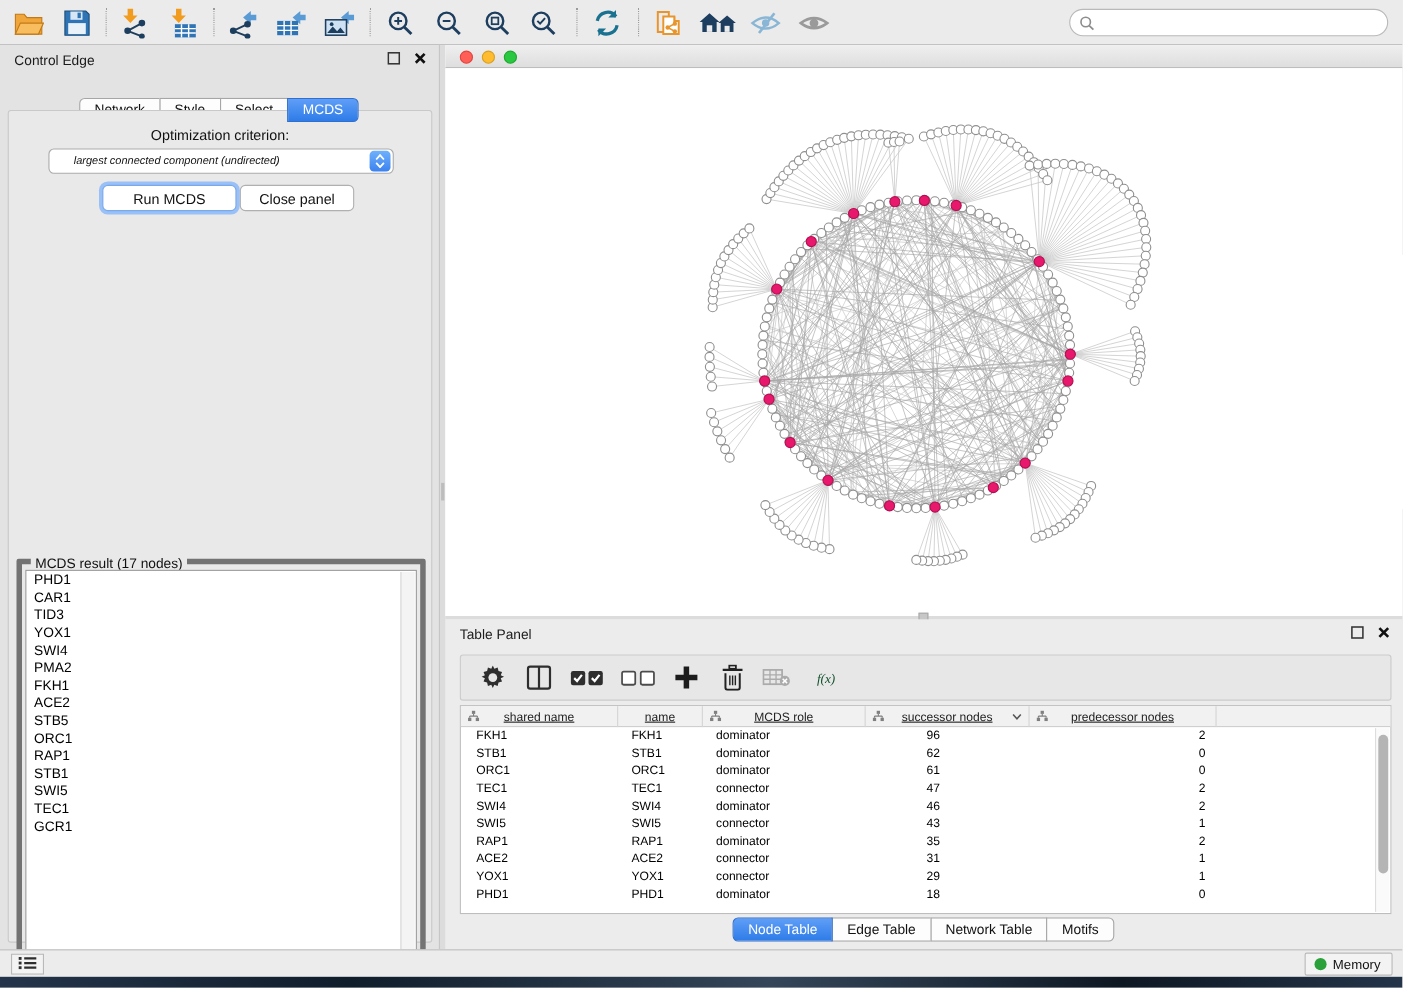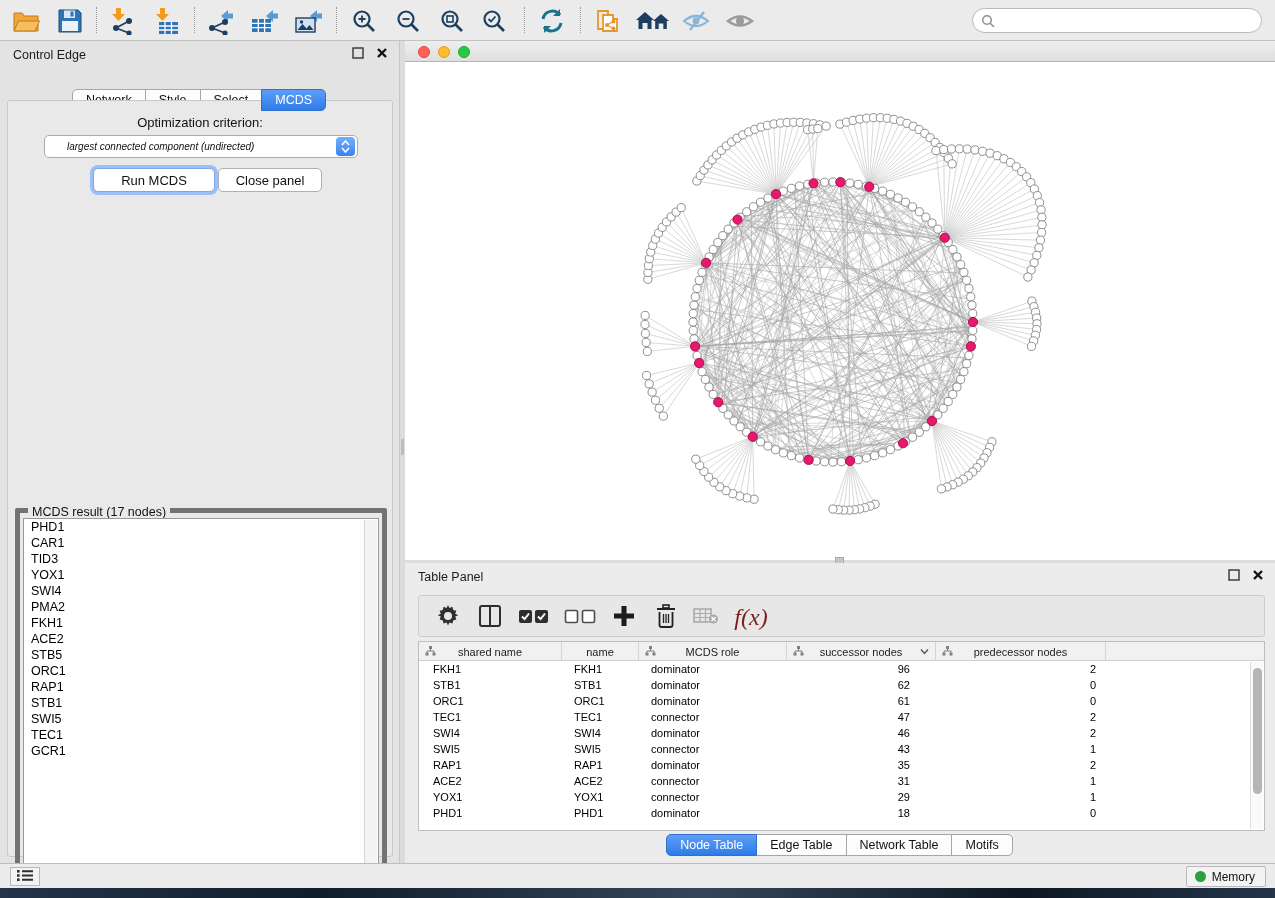--- a/index.html
+++ b/index.html
@@ -51,34 +51,34 @@
   #network-panel { position:absolute; left:405px; top:41px; width:870px; height:519px; background:#fff; }
   .net-titlebar { position:absolute; left:0; top:0; width:100%; height:21px; background:linear-gradient(#efefef,#dedede); border-bottom:1px solid #b6b6b6; }
   .tl { position:absolute; top:5px; width:12px; height:12px; border-radius:50%; cursor:pointer; }
   .net-title { position:absolute; left:0; top:3px; width:100%; text-align:center; font-size:12px; font-weight:bold; color:#222; }
   #graph-wrap { position:absolute; left:0; top:21px; width:870px; height:498px; background:#fff; }
 
   
   #table-panel { position:absolute; left:405px; top:563px; width:870px; height:300px; background:#ececec; }
   .tp-toolbar { position:absolute; left:13px; top:32px; width:847px; height:42px; background:#e7e7e7; border:1px solid #cbcbcb; border-radius:3px; }
   .tpbtn { position:absolute; top:7px; width:30px; height:28px; background:none; border:none; cursor:pointer; padding:0; }
-  .fx-label { font-family:"Liberation Serif","DejaVu Serif",serif; font-style:italic; font-size:24px; color:#7f1d1d; }
+  .fx-label { font-family:"Liberation Serif","DejaVu Serif",serif; font-style:italic; font-size:12px; color:#14532d; }
 
   .tbl { position:absolute; left:13px; top:78px; width:847px; height:190px; background:#fff; border:1px solid #bdbdbd; }
   .thead { position:absolute; left:0; top:0; width:100%; height:19px; background:#f1f1f1; border-bottom:1px solid #cfcfcf; display:flex; }
-  .th { position:relative; height:19px; border-right:1px solid #d4d4d4; display:flex; align-items:center; justify-content:center; font-size:11px; color:#222; cursor:pointer; }
+  .th { position:relative; height:19px; border-right:1px solid #d4d4d4; display:flex; align-items:center; justify-content:center; font-size:11px; color:#222; cursor:pointer;text-decoration:underline; }
   .th .tree-ic { position:absolute; left:6px; top:4px; }
   .th .sort-ic { position:absolute; right:6px; top:6px; }
   .tbody { position:absolute; left:0; top:19px; width:100%; }
   .trow { display:flex; height:16px; }
   .tc { font-size:11px; color:#000; line-height:16px; white-space:nowrap; overflow:hidden; }
   .c1 { width:143px; padding-left:14px; }
   .c2 { width:77px;  padding-left:12px; }
   .c3 { width:148px; padding-left:12px; }
-  .c4 { width:149px; text-align:right; padding-right:26px; }
+  .c4 { width:149px; text-align:center; padding-right:26px; }
   .c5 { width:170px; text-align:right; padding-right:10px; }
   .tbl-scroll { position:absolute; right:1px; top:20px; bottom:1px; width:13px; background:#fafafa; border-left:1px solid #ddd; }
   .tbl-thumb { position:absolute; left:2px; top:6px; width:9px; height:126px; background:#b5b5b5; border-radius:5px; cursor:pointer; }
 
   .tp-tabs { position:absolute; left:0; top:271px; width:100%; display:flex; justify-content:center; }
 
   
   #status-bar { position:absolute; left:0; top:863px; width:1275px; height:25px; background:#ececec; border-top:1px solid #bdbdbd; }
   .stat-btn { position:absolute; left:10px; top:3px; width:30px; height:19px; background:#f3f3f3; border:1px solid #b9b9b9; cursor:pointer; padding:0; }
   .mem-btn { position:absolute; right:9px; top:2px; height:21px; padding:0 10px 0 8px; background:#f3f3f3; border:1px solid #b9b9b9; border-radius:2px; font-size:12px; color:#111; cursor:pointer; display:flex; align-items:center; gap:6px; }

